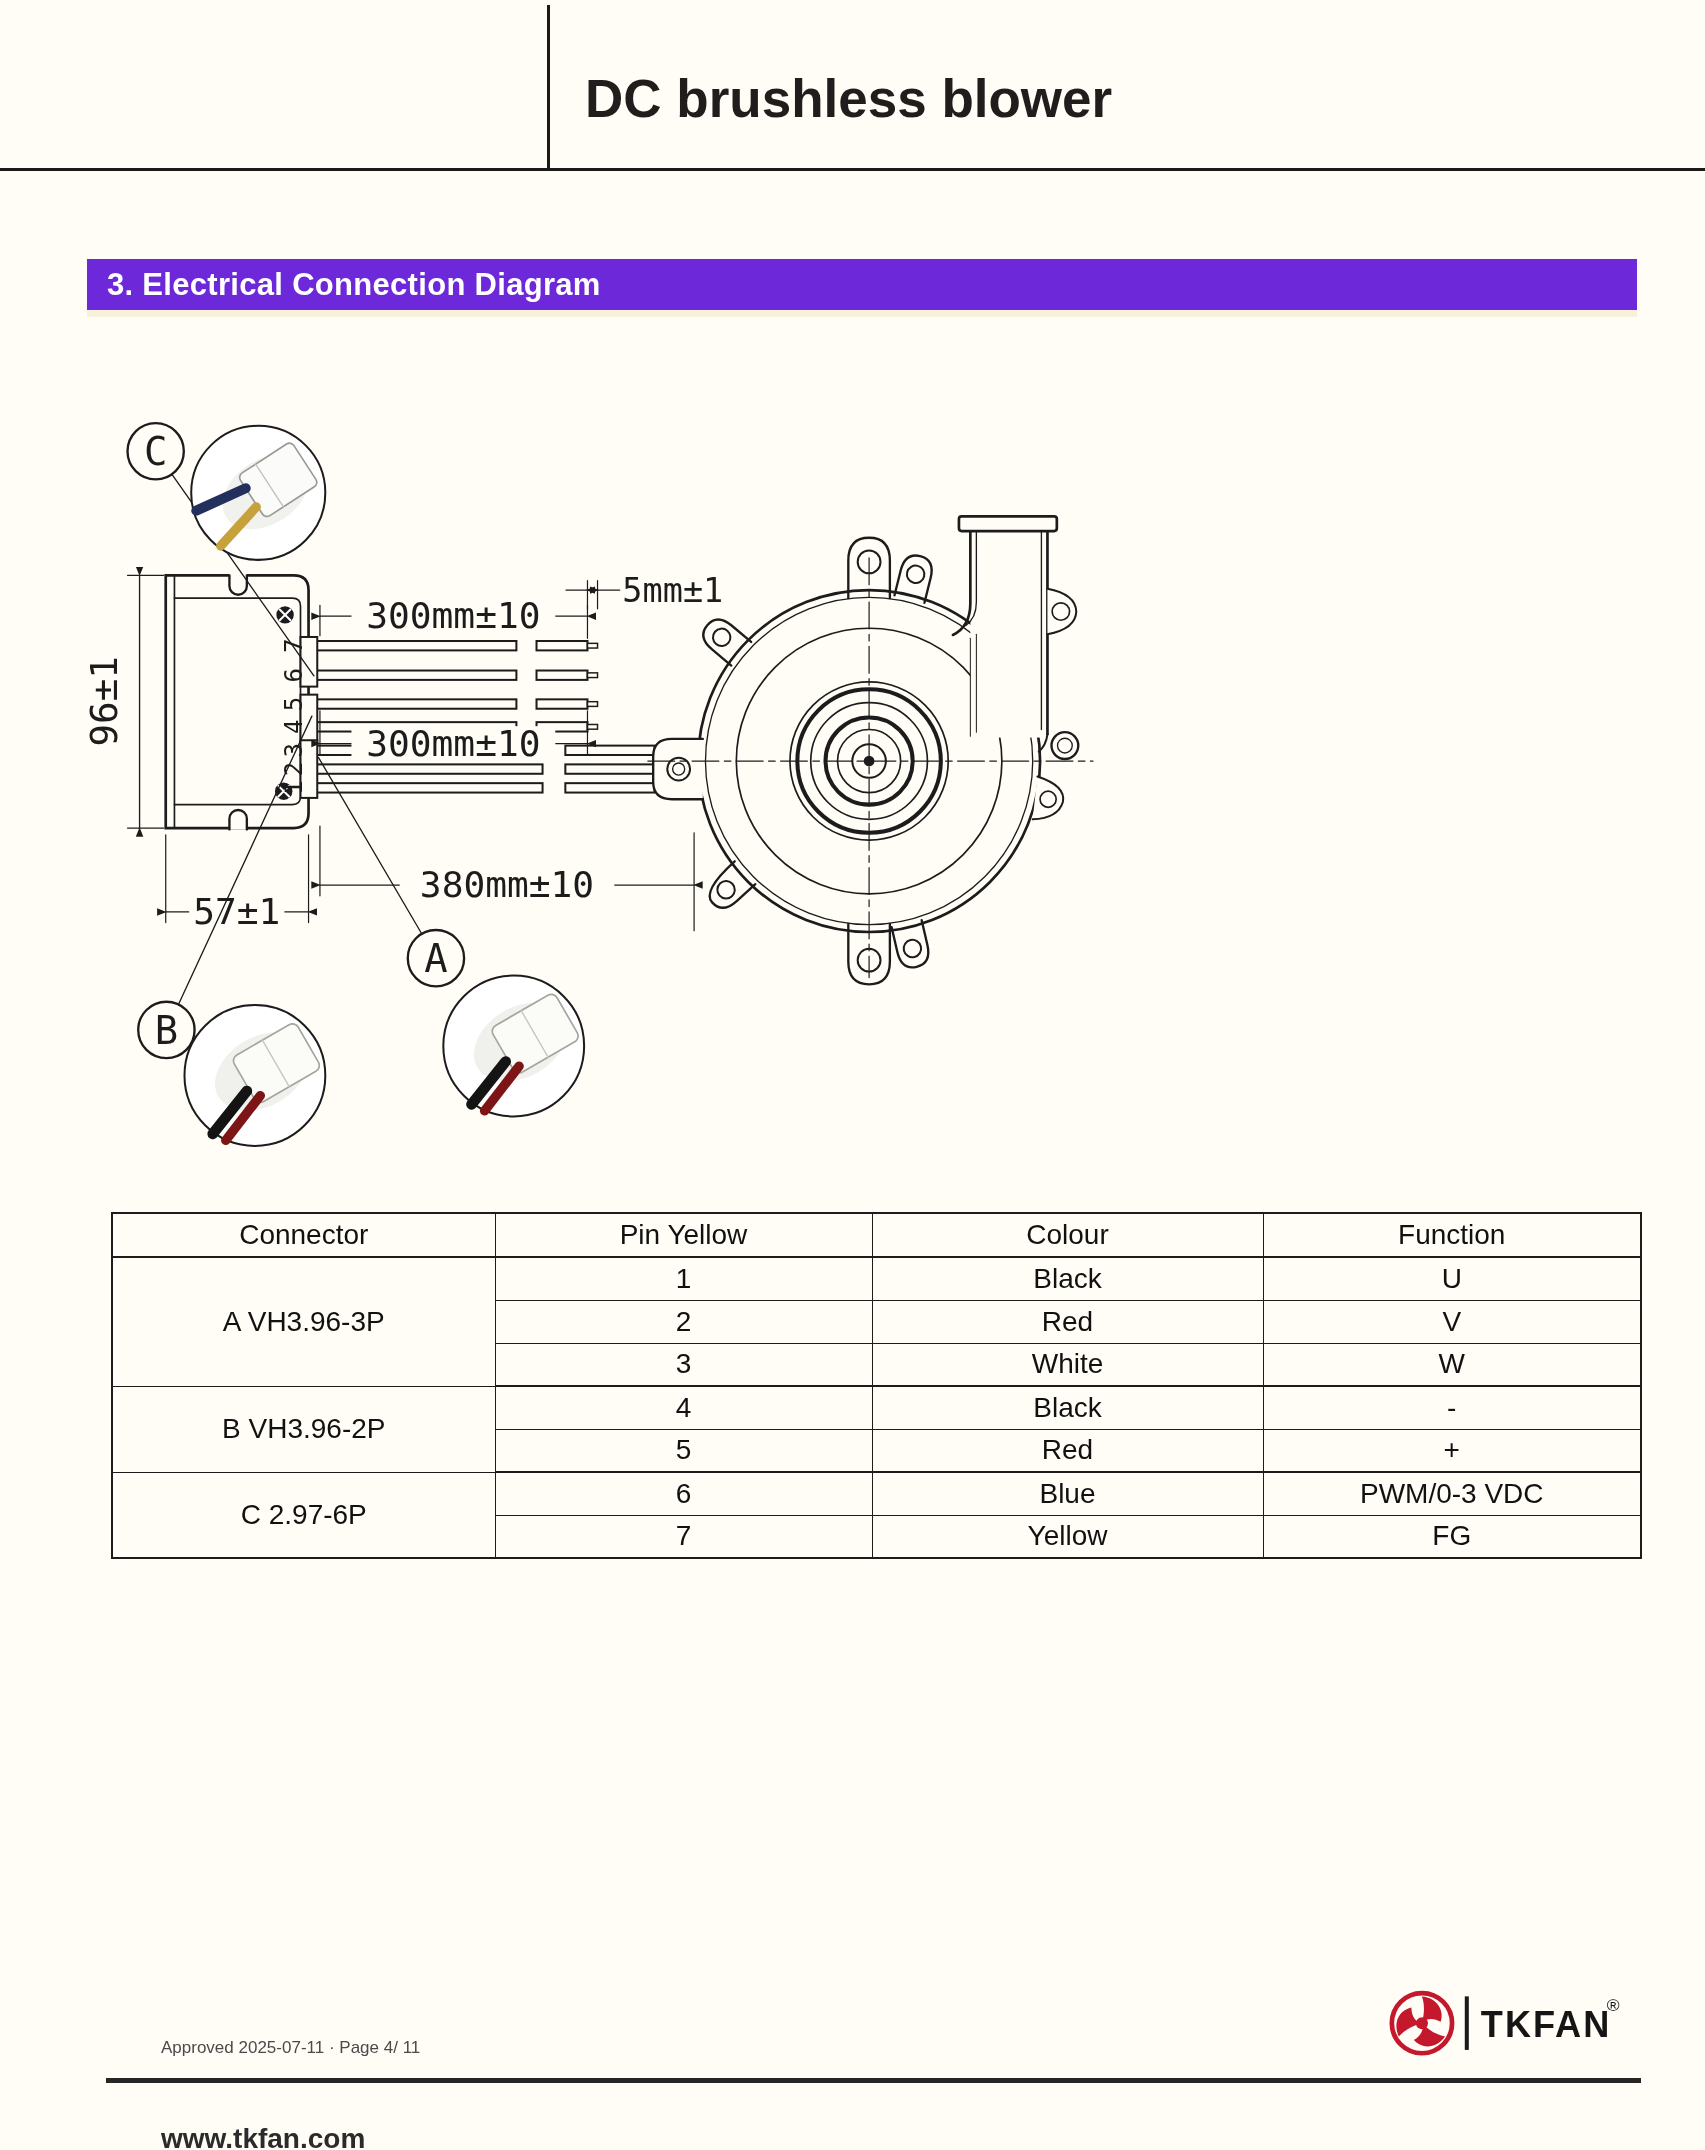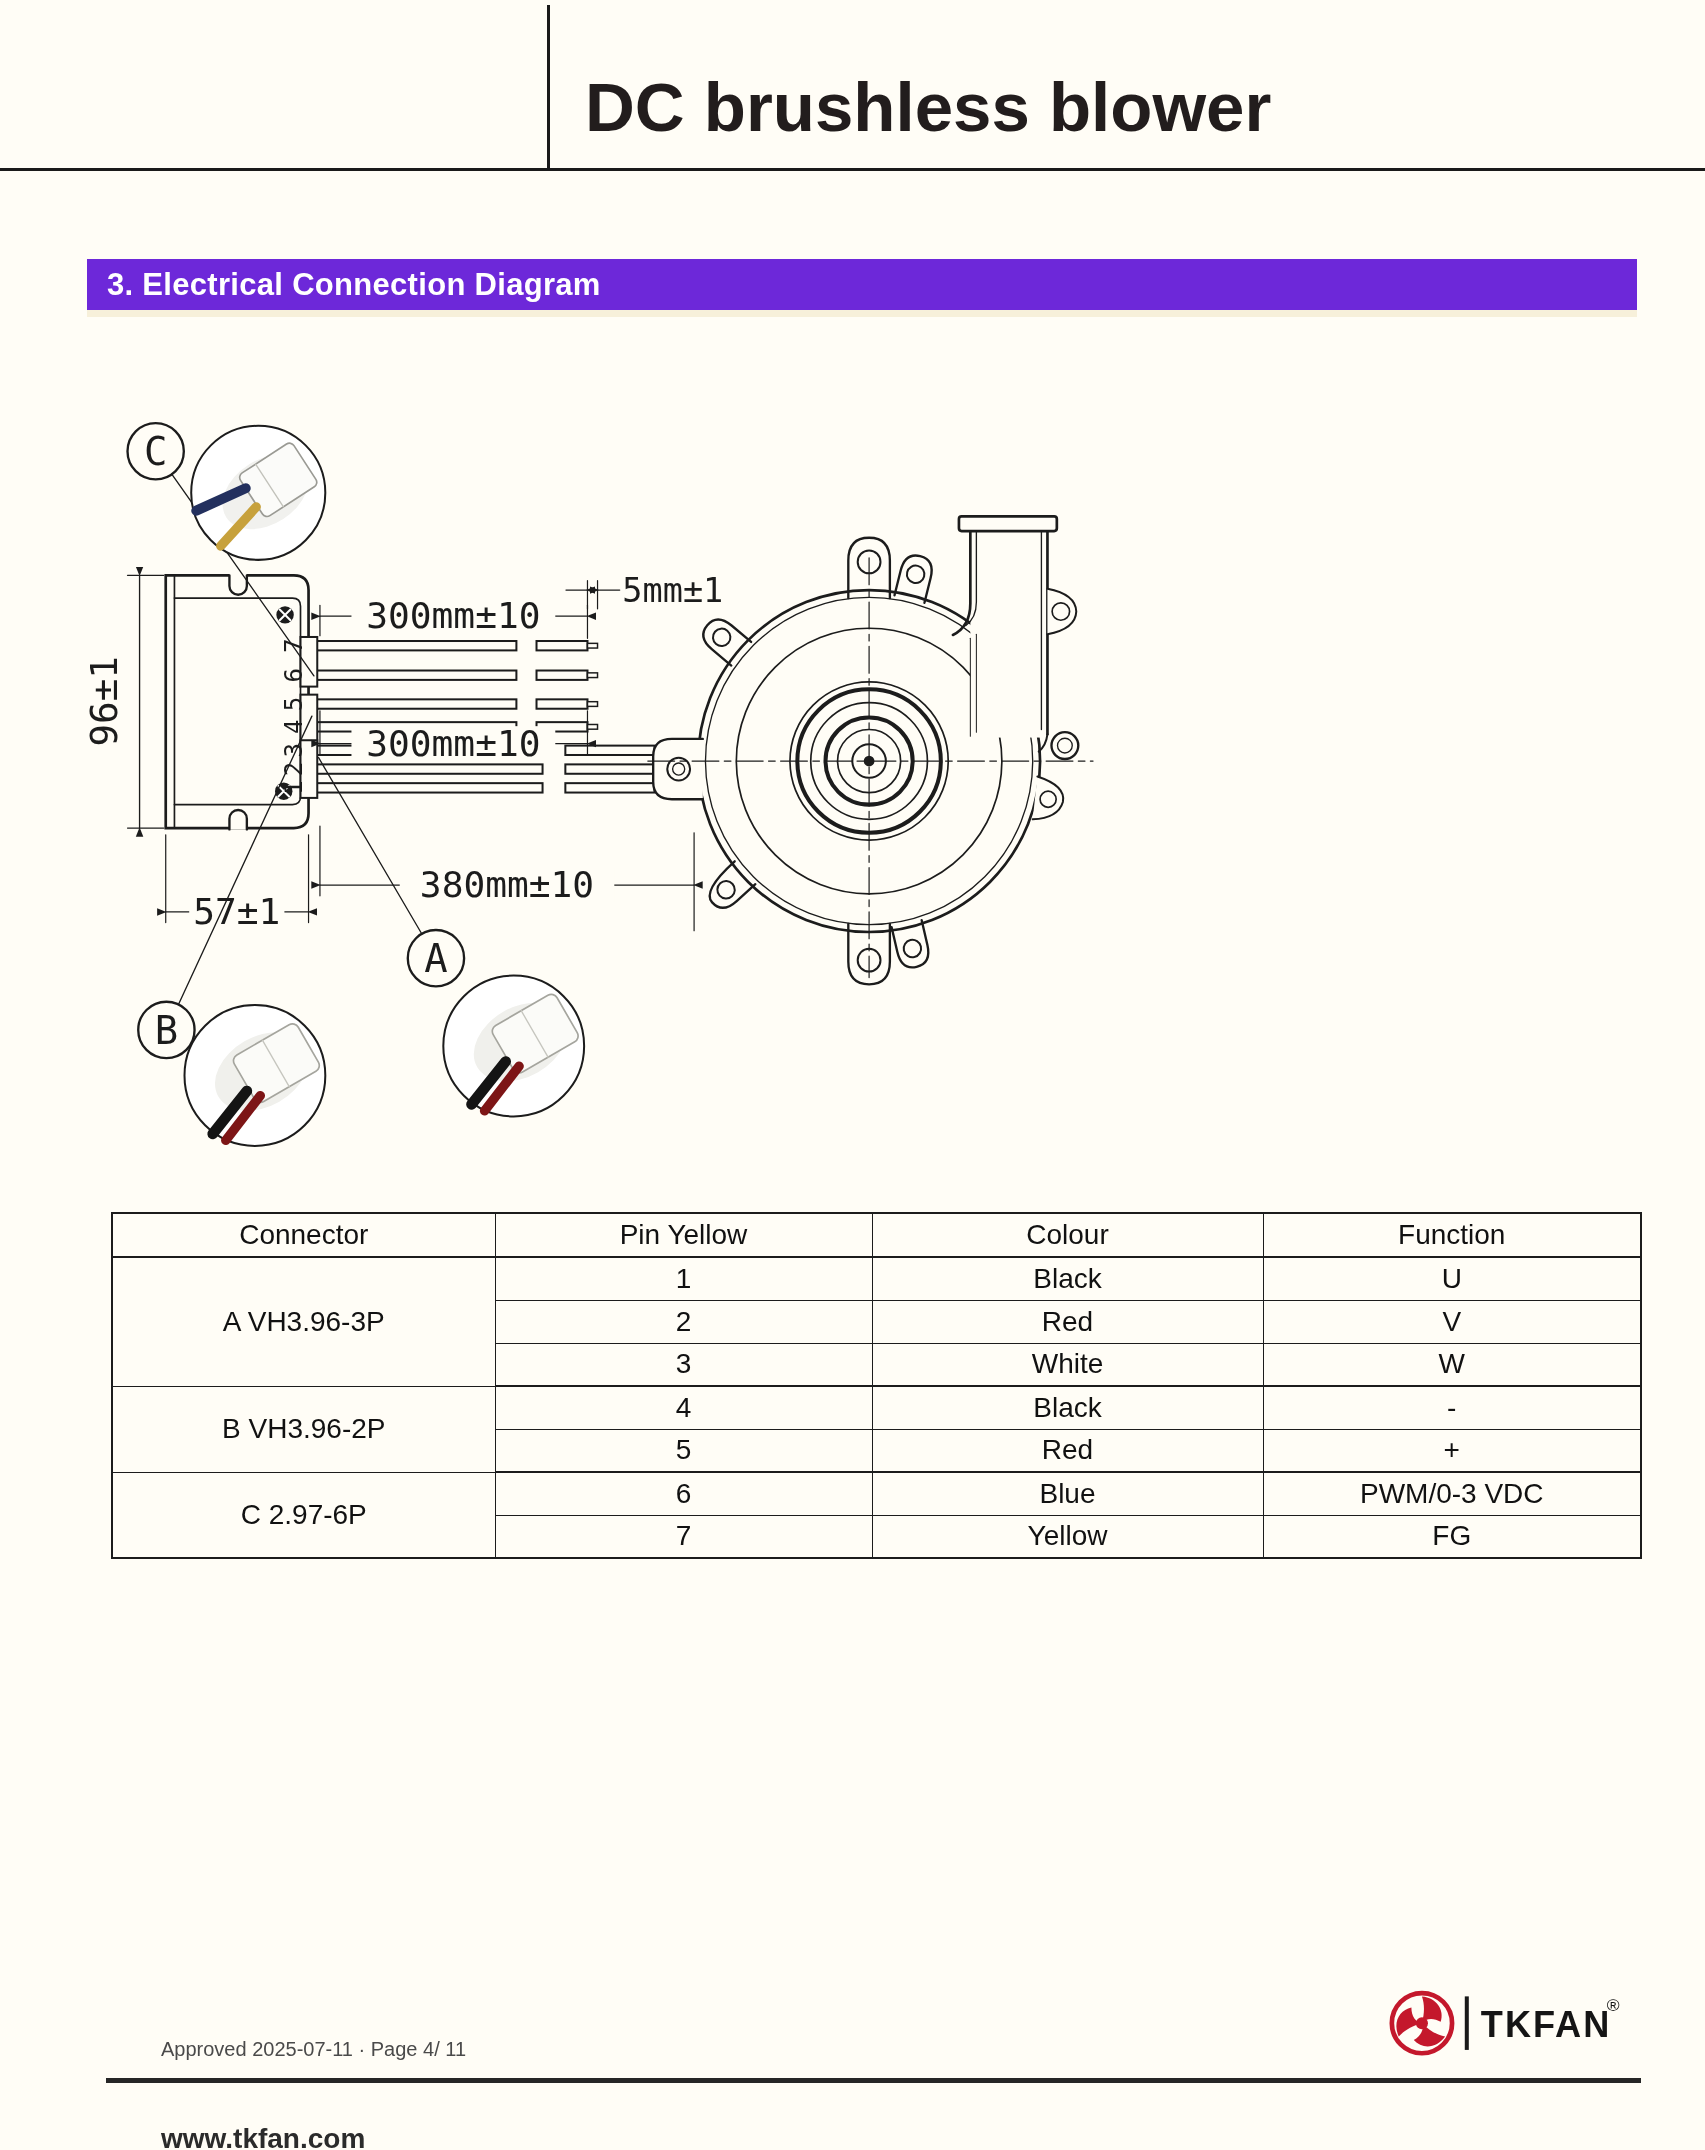--- a/index.html
+++ b/index.html
@@ -3,21 +3,21 @@
 <meta charset="utf-8">
 <style>
   html,body{margin:0;padding:0;background:#888;}
   .page{position:relative;width:1706px;height:2151px;background:#fffdf6;overflow:hidden;
         font-family:"Liberation Sans",sans-serif;color:#111;}
   .abs{position:absolute;}
 
   
   .product{left:64px;top:93px;font-size:31px;font-weight:700;color:#221d1d;letter-spacing:0.3px;}
   .vdiv{left:547px;top:5.4px;width:2.7px;height:164px;background:#1a1a1a;}
-  .title{left:585px;top:68px;font-size:69px;font-weight:700;color:#221d1d;}
+  .title{left:585px;top:68px;font-size:53px;font-weight:700;color:#221d1d;}
   .hrule{left:0;top:168px;width:1706px;height:3.4px;background:#1a1a1a;}
 
   
   .bar{left:87px;top:259px;width:1550px;height:52px;background:#6d28d9;display:flex;align-items:center;}
   .bar span{margin-left:20px;font-size:31px;font-weight:700;color:#fff;letter-spacing:0.3px;}
   .bar-shadow{left:87px;top:310px;width:1550px;height:6.7px;background:#f7f0da;}
 
   
   .diagram{left:0;top:0;width:1706px;height:2151px;}
 
@@ -26,21 +26,21 @@
             font-size:28px;color:#111;}
   .pintable th,.pintable td{border:1.3px solid #1c1c1c;text-align:center;vertical-align:middle;
             font-weight:400;padding:0;}
   .pintable{border:2px solid #1c1c1c;}
   .pintable thead tr{height:44px;}
   .pintable tbody tr{height:43px;}
   .pintable thead th{border-bottom:2.7px double #1c1c1c;}
   .group-end td{border-bottom:2.7px double #1c1c1c;}
 
   
-  .approved{left:161px;top:2038px;font-size:20px;color:#4a4a4a;}
+  .approved{left:161px;top:2038px;font-size:17px;color:#4a4a4a;}
   .frule{left:106px;top:2078px;width:1535px;height:5.4px;background:#262626;}
   .address{left:161px;top:2098px;font-size:22px;color:#303030;white-space:nowrap;}
   .website{left:161px;top:2123px;font-size:28px;font-weight:700;color:#2b2b2b;}
   .logo{left:1380px;top:1983px;width:282px;height:87px;}
 </style>
 </head>
 <body>
 
 <div class="page">
 

